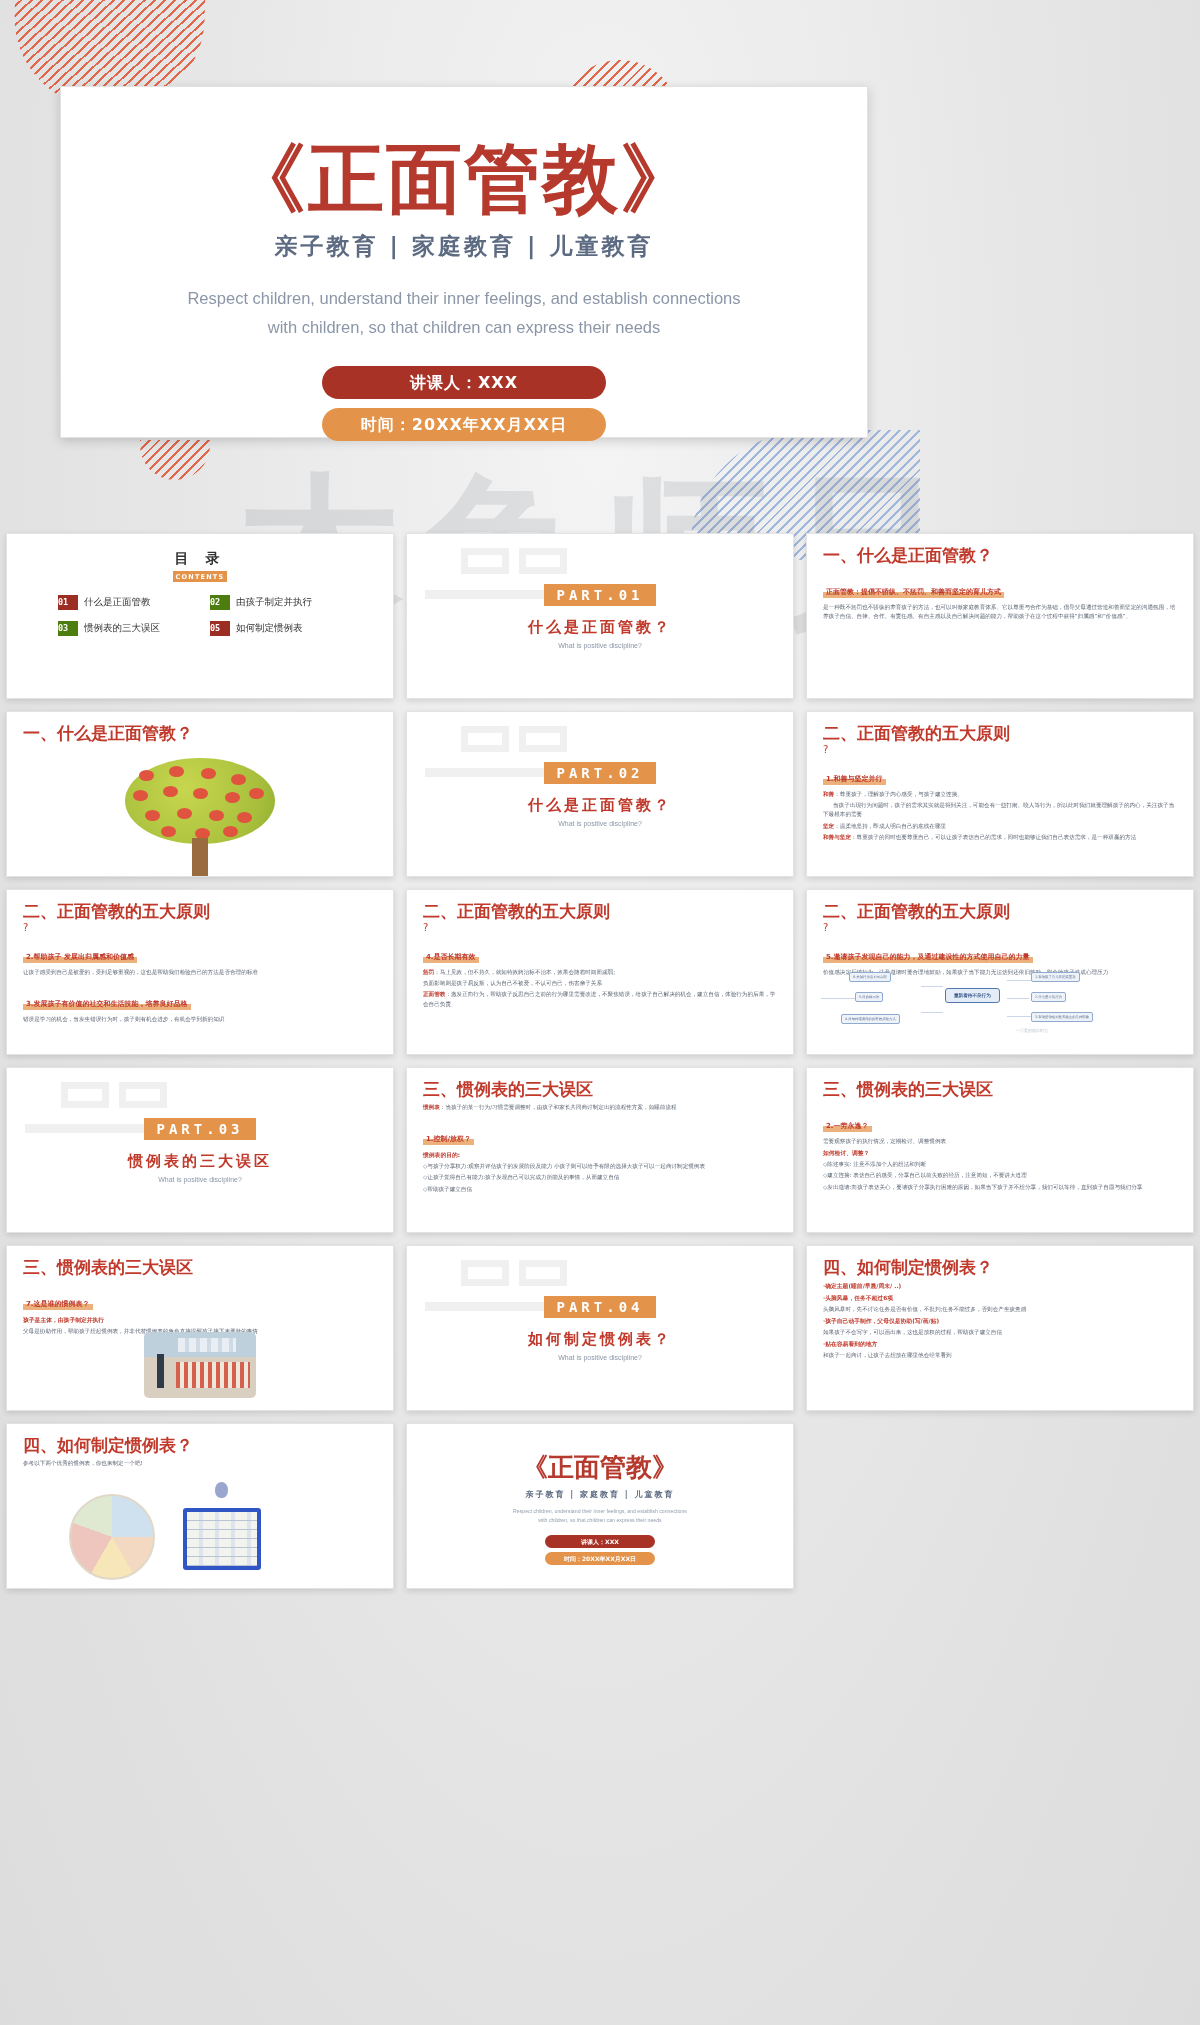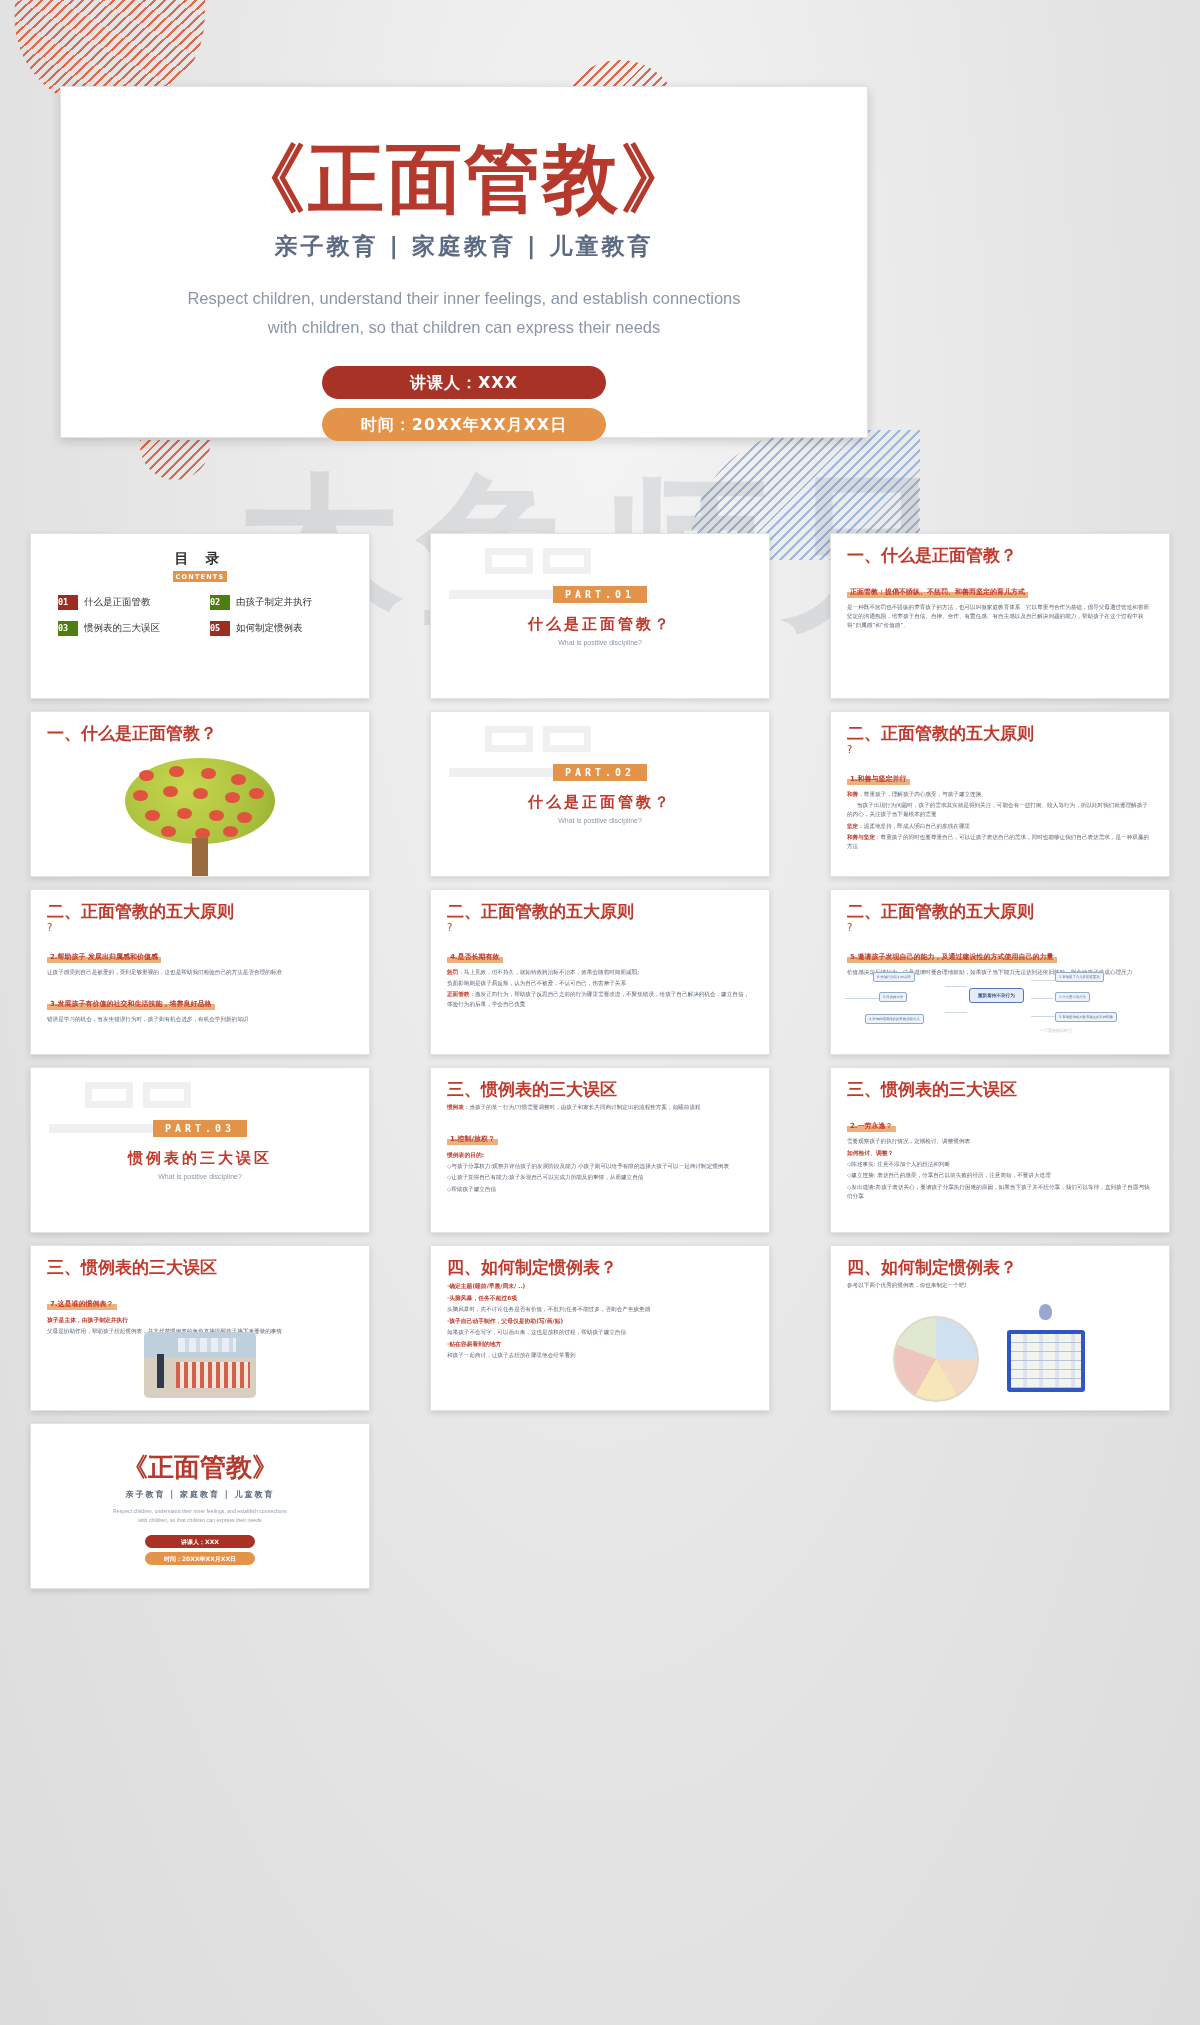--- a/index.html
+++ b/index.html
@@ -59,21 +59,21 @@
   }
   .pill.red{ background:#a93226; }
   .pill.orange{ background:#e3944a; }
 
   
   #grid{
     position:absolute; left:0; top:527px; width:1200px;
     display:grid; grid-template-columns:repeat(3,1fr);
     grid-auto-rows:178px; gap:0;
   }
-  .cell{ position:relative; padding:6px 30px; }
+  .cell{ position:relative; padding:6px 6px; }
   .slide{
     position:relative; width:100%; height:100%;
     background:#fff; border:1px solid #e3e3e3;
     box-shadow:0 2px 6px rgba(0,0,0,.13);
     overflow:hidden;
   }
   .slide .inner{ position:absolute; inset:0; padding:10px 16px; }
 
   .s-title{ color:#c0392b; font-size:17px; font-weight:bold; font-family:"DejaVu Sans",sans-serif; }
   .s-qmark{ color:#c0392b; font-size:10px; font-family:"DejaVu Sans",sans-serif; line-height:.9;}
@@ -84,21 +84,21 @@
   }
   .s-p{ font-size:5.6px; color:#5a6472; line-height:1.65; margin:2px 0; font-family:"DejaVu Sans",sans-serif; }
   .s-p b{ color:#c0392b; }
   .s-p.ind{ text-indent:10px; }
   .s-redb{ font-size:5.8px; color:#c0392b; font-weight:bold; margin-top:3px; font-family:"DejaVu Sans",sans-serif; }
 
   
   .part-wrap{ position:absolute; inset:0; display:flex; flex-direction:column;
               align-items:center; justify-content:center; }
   .part-badge{
-    background:#e3944a; color:#fff; font-size:10px; font-weight:bold;
+    background:#e3944a; color:#fff; font-size:14px; font-weight:bold;
     letter-spacing:4px; padding:3px 12px; font-family:"DejaVu Sans Mono",monospace;
   }
   .part-cn{ color:#c0392b; font-size:15px; font-weight:bold; letter-spacing:3px;
             margin-top:12px; font-family:"DejaVu Sans",sans-serif; }
   .part-en{ color:#8b97a8; font-size:7px; margin-top:5px; }
   .part-bar{ position:absolute; left:18px; top:46%; width:120px; height:9px; background:#f0f0f0; }
   .part-box{ position:absolute; top:14px; width:48px; height:26px; border:7px solid #f0f0f0; }
 
   
   .toc-h{ text-align:center; color:#333; font-size:14px; font-weight:bold;
@@ -406,20 +406,32 @@
       <div class="s-p">父母是协助作用，帮助孩子想起惯例表，并非代替惯例表的角色直接提醒孩子接下来要做的事情</div>
       <div class="photo ph-class">
         <div class="board"></div>
             <div class="teacher"></div>
             <div class="kids"></div>
       </div>
     </div>
       </div>
   </div>
 
+  <div class="cell">
+    <div class="slide">
+      <div class="part-box" style="left:54px"></div>
+      <div class="part-box" style="left:112px"></div>
+      <div class="part-bar" style="top:56px"></div>
+      <div class="part-wrap">
+        <div class="part-badge">PART.04</div>
+        <div class="part-cn">如何制定惯例表？</div>
+        <div class="part-en">What is positive discipline?</div>
+      </div>
+    </div>
+  </div>
 
   <div class="cell">
     <div class="slide">
         <div class="inner">
       <div class="s-title">四、如何制定惯例表？</div>
       <div class="s-redb">·确定主题(睡前/早晨/周末/ ..)</div>
       <div class="s-redb">·头脑风暴，任务不超过6项</div>
       <div class="s-p">头脑风暴时，先不讨论任务是否有价值，不批判;任务不能过多，否则会产生疲惫感</div>
       <div class="s-redb">·孩子自己动手制作，父母仅是协助(写/画/贴)</div>
       <div class="s-p">如果孩子不会写字，可以画出来，这也是放权的过程，帮助孩子建立自信</div>

